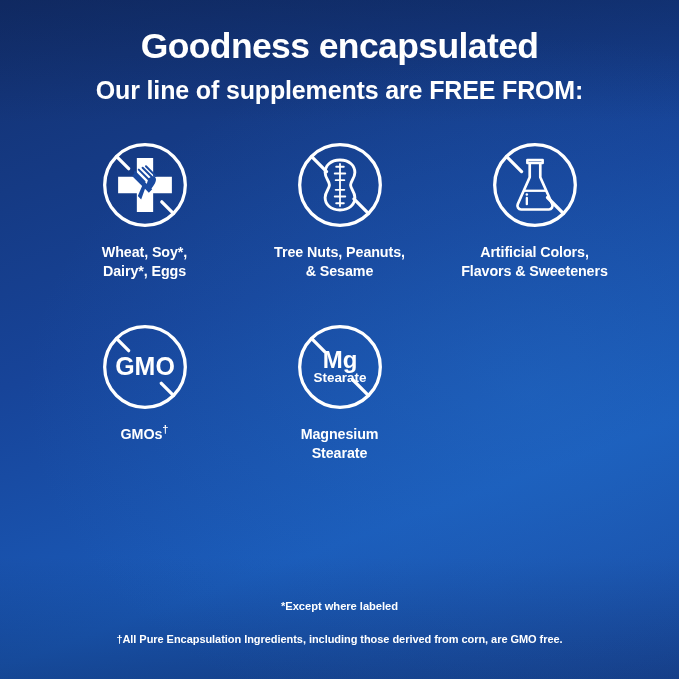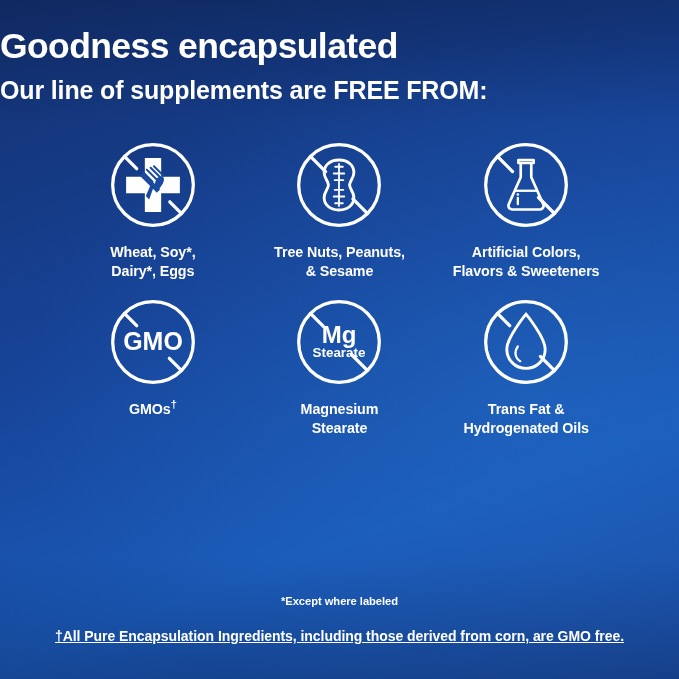--- a/index.html
+++ b/index.html
@@ -35,20 +35,21 @@
     background:
       radial-gradient(120% 85% at 78% 58%, rgba(40,120,210,0.30) 0%, rgba(40,120,210,0.0) 62%),
       linear-gradient(to bottom, rgba(10,28,70,0.35) 0%, rgba(10,28,70,0) 18%, rgba(10,28,70,0) 82%, rgba(10,28,70,0.30) 100%);
     pointer-events:none;
   }
 
   .header {
     position: relative;
     z-index: 2;
     width: 100%;
+    text-align: center;
     padding-top: 26px;
   }
   .headline {
     font-size: 35.5px;
     font-weight: 700;
     letter-spacing: -0.6px;
     line-height: 1.15;
     margin: 0;
     white-space: nowrap;
   }
@@ -63,20 +64,21 @@
   .grid {
     position: relative;
     z-index: 2;
     width: 560px;
     margin-top: 32px;
     display: grid;
     grid-template-columns: repeat(3, 1fr);
     grid-auto-rows: 157px;
     row-gap: 0px;
     column-gap: 0px;
+    gap: 25px;
   }
 
   .cell {
     display: flex;
     flex-direction: column;
     align-items: center;
   }
   .badge {
     width: 96px;
     height: 96px;
@@ -106,21 +108,21 @@
     padding-bottom: 15px;
   }
   .fn {
     font-size: 11.2px;
     font-weight: 700;
     line-height: 1.55;
     letter-spacing: -0.05px;
     margin: 16px;
     white-space: nowrap;
   }
-  .fn.small { font-size: 14px; text-decoration: underline; }
+  .fn.small { font-size: 11px; }
 </style>
 </head>
 <body>
 
 <div class="poster">
 
   <div class="header">
     <h1 class="headline">Goodness encapsulated</h1>
     <p class="subhead">Our line of supplements are FREE FROM:</p>
   </div>
@@ -207,31 +209,20 @@
         <circle cx="50" cy="50" r="42" fill="none" stroke="#fff" stroke-width="3.4"></circle>
         <path d="M20.5 20.5 L34 34" fill="none" stroke="#fff" stroke-width="3.4" stroke-linecap="round"></path>
         <path d="M63 63 L79.5 79.5" fill="none" stroke="#fff" stroke-width="3.4" stroke-linecap="round"></path>
         <text x="50" y="51" text-anchor="middle" font-family="Liberation Sans, sans-serif" font-size="25" font-weight="700" fill="#ffffff">Mg</text>
         <text x="50" y="66" text-anchor="middle" font-family="Liberation Sans, sans-serif" font-size="14" font-weight="700" fill="#ffffff">Stearate</text>
       </svg>
       <div class="cell-label">Magnesium
 Stearate</div>
     </div>
 
-    <div class="cell">
-      <svg class="badge" viewBox="0 0 100 100">
-        <circle cx="50" cy="50" r="42" fill="none" stroke="#fff" stroke-width="3.4"></circle>
-        <path d="M20.5 20.5 L33 33" fill="none" stroke="#fff" stroke-width="3.4" stroke-linecap="round"></path>
-        <path d="M65 65 L79.5 79.5" fill="none" stroke="#fff" stroke-width="3.4" stroke-linecap="round"></path>
-        <path d="M50 21 C50 21 30 45 30 57.5 C30 68.8 38.9 77.5 50 77.5 C61.1 77.5 70 68.8 70 57.5 C70 45 50 21 50 21 Z" fill="none" stroke="#fff" stroke-width="3"></path>
-        <path d="M41.5 54.5 C37.5 60 38.5 67 44 70" fill="none" stroke="#fff" stroke-width="2.3" stroke-linecap="round"></path>
-      </svg>
-      <div class="cell-label">Trans Fat &amp;
-Hydrogenated Oils</div>
-    </div>
 
   </div>
 
   <div class="footnotes">
     <p class="fn">*Except where labeled</p>
     <p class="fn small">†All Pure Encapsulation Ingredients, including those derived from corn, are GMO free.</p>
   </div>
 
 </div>
 

